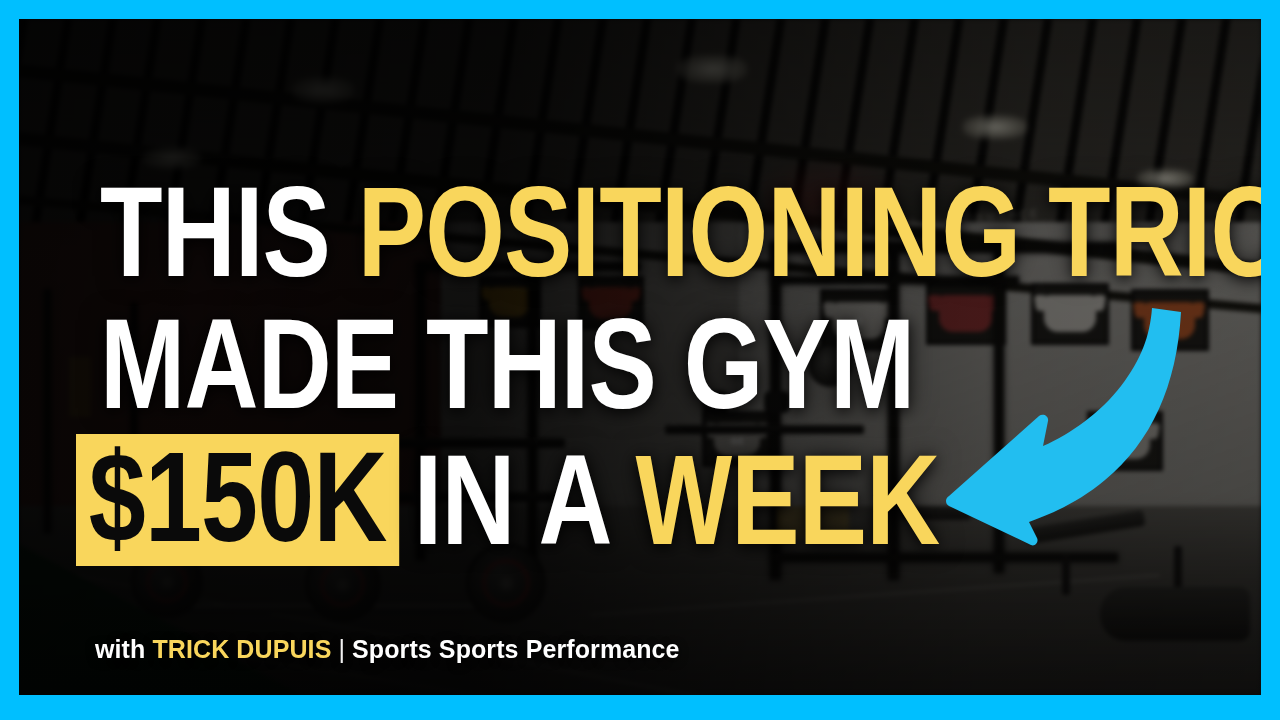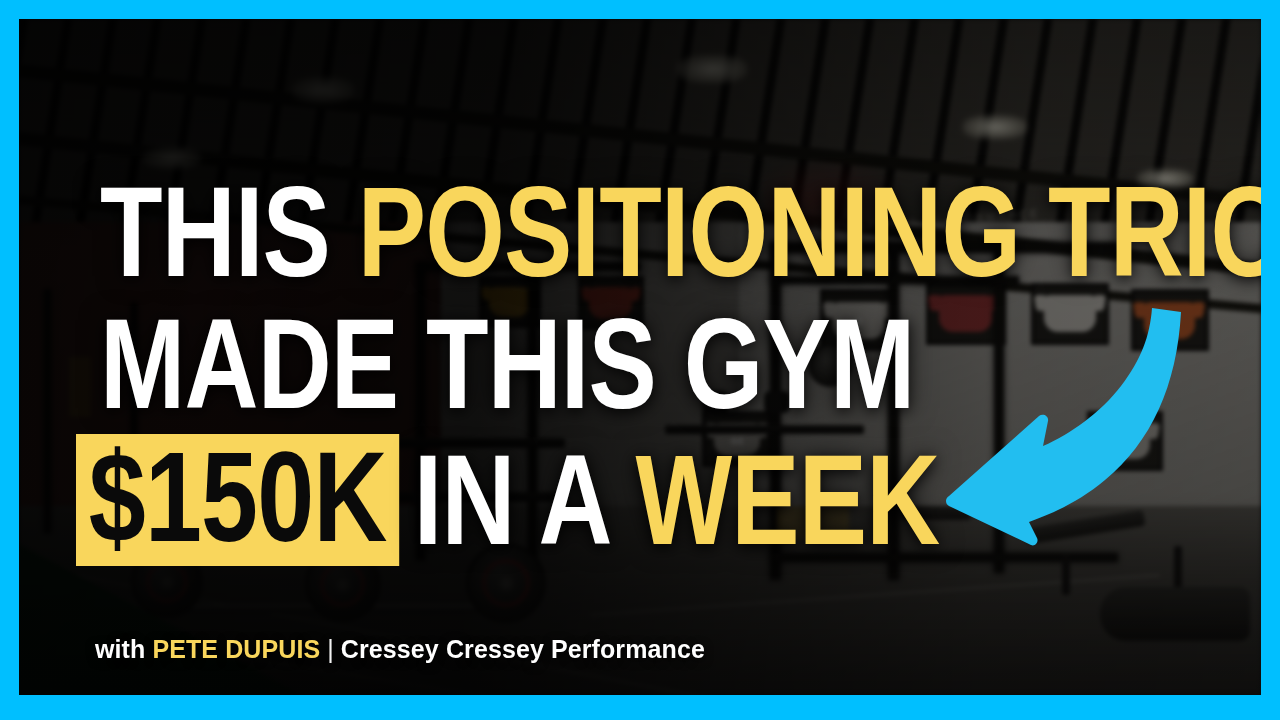--- a/index.html
+++ b/index.html
@@ -382,16 +382,16 @@
 
       <div class="hl-line hl-line-2"><span class="w-white">MADE THIS GYM</span></div>
 
       <div class="hl-line hl-line-3">
         <span id="money-box">$150K</span>
         <span class="tail"><span class="w-white">IN A </span><span class="w-yellow">WEEK</span></span>
       </div>
 
     </div>
 
-    <div id="attribution"><span style="color:#FFFFFF">with</span>&nbsp;<span style="color:#F9D65C">PETE DUPUIS</span><span class="sep">|</span><span style="color:#FFFFFF">Cressey Cressey Performance</span></div>
+    <div id="attribution"><span style="color:#FFFFFF">with</span>&nbsp;<span style="color:#F9D65C">TRICK DUPUIS</span><span class="sep">|</span><span style="color:#FFFFFF">Sports Sports Performance</span></div>
 
   </div>
 </div>
 
 </body></html>

